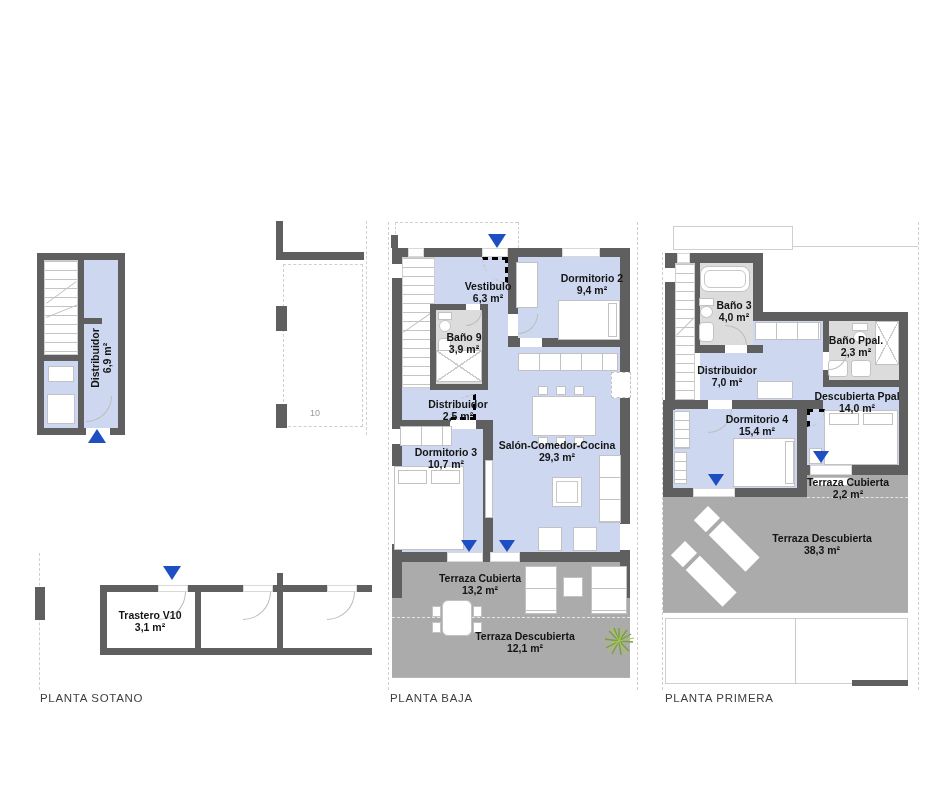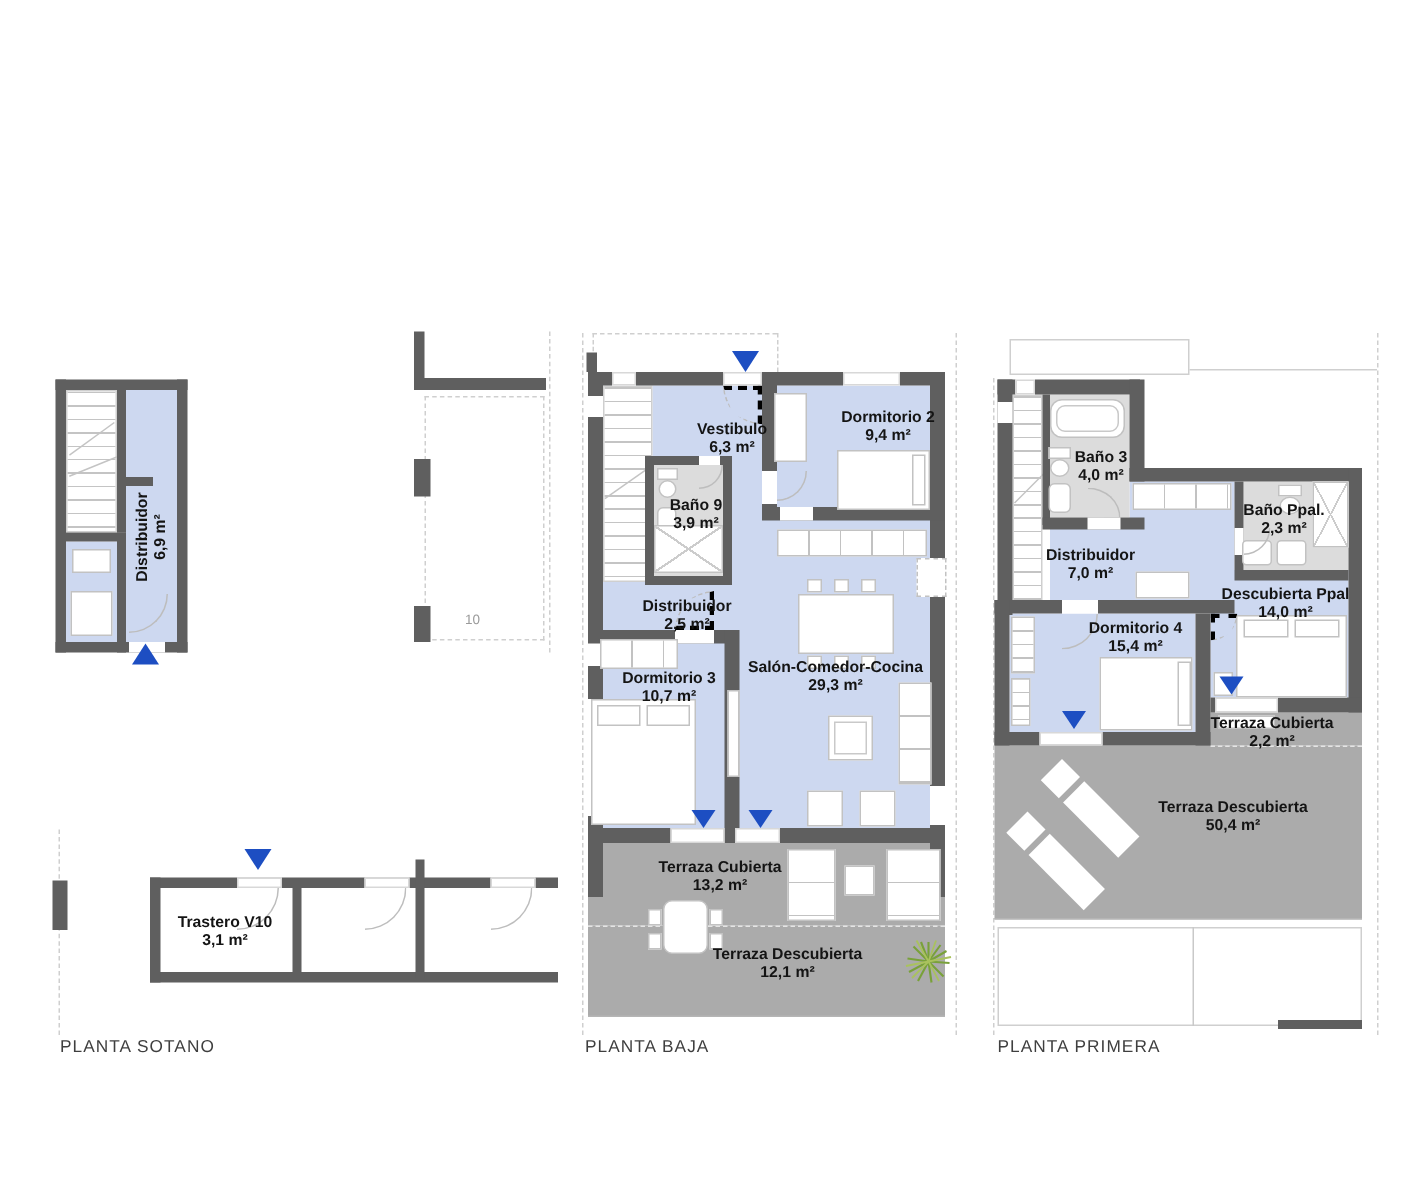--- a/index.html
+++ b/index.html
@@ -357,17 +357,17 @@
   <div class="lbl" style="left:757px;top:413px">
     <div>Dormitorio 4</div>
     <div>15,4 m²</div>
   </div>
   <div class="lbl" style="left:848px;top:476px">
     <div>Terraza Cubierta</div>
     <div>2,2 m²</div>
   </div>
   <div class="lbl" style="left:822px;top:532px">
     <div>Terraza Descubierta</div>
-    <div>50,4 m²</div>
+    <div>38,3 m²</div>
   </div>
   <div class="title" style="left:665px;top:692px">PLANTA PRIMERA</div>
 
 </div>
 
 </body></html>

